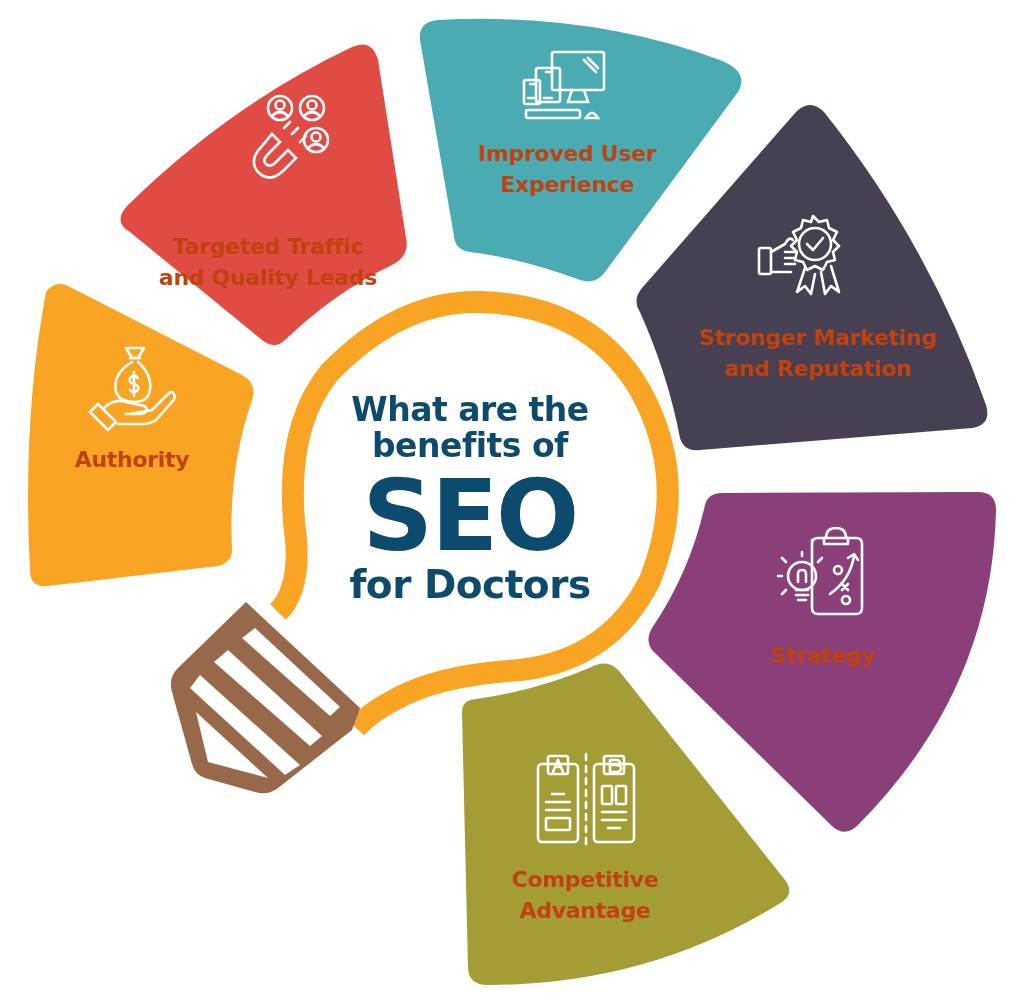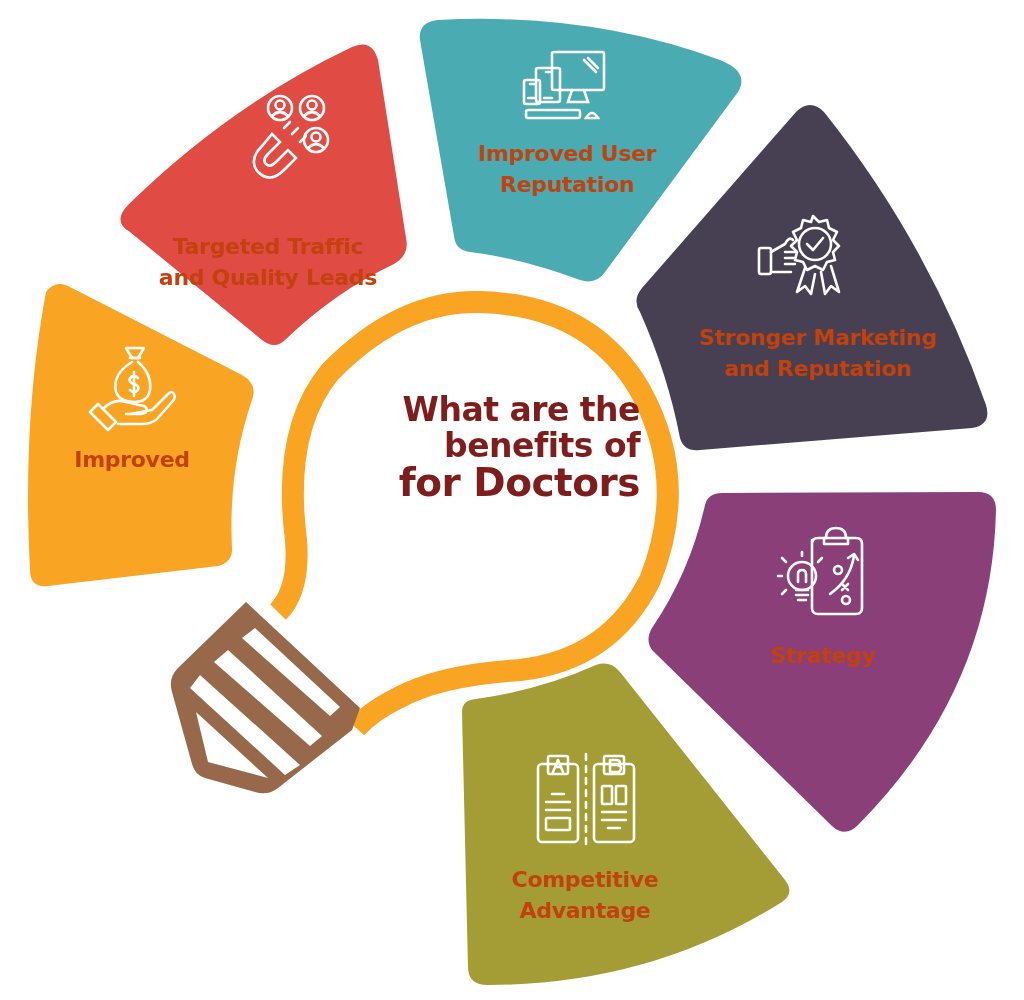--- a/index.html
+++ b/index.html
@@ -1,20 +1,20 @@
 <!DOCTYPE html>
 <html><head>
 <meta charset="utf-8">
 <style>
   html,body{margin:0;padding:0;background:#ffffff;}
   body{width:1024px;height:1000px;position:relative;overflow:hidden;font-family:"DejaVu Sans","Liberation Sans",sans-serif;}
   #stage{position:absolute;left:0;top:0;width:1024px;height:1000px;}
   .petal-label{position:absolute;color:#c2410c;font-weight:bold;text-align:center;font-size:22px;line-height:31px;letter-spacing:-0.3px;white-space:nowrap;}
   .petal-label span{display:block;}
-  .center-title{position:absolute;left:300px;top:392px;width:340px;text-align:right;color:#7f1d1d;font-weight:bold;font-family:"DejaVu Sans","Liberation Sans",sans-serif;}
+  .center-title{position:absolute;left:300px;top:392px;width:340px;text-align:center;color:#0c4a6e;font-weight:bold;font-family:"DejaVu Sans","Liberation Sans",sans-serif;}
   .center-title .l1,.center-title .l2{display:block;font-size:33px;line-height:36px;letter-spacing:-0.5px;}
   .center-title .l3{display:block;font-size:98px;line-height:100px;letter-spacing:-2px;margin-top:2px;}
   .center-title .l4{display:block;font-size:39px;line-height:38px;letter-spacing:-0.5px;}
   .icon{position:absolute;}
 </style>
 </head>
 <body>
 
 <svg id="stage" viewBox="0 0 1024 1000" width="1024" height="1000" xmlns="http://www.w3.org/2000/svg">
 
@@ -38,20 +38,21 @@
     <path fill="#ffffff" d="M228 650 L322 736 L310 746 L214 662 Z"></path>
     <path fill="#ffffff" d="M200 675 L300 765 L285 775 L190 688 Z"></path>
     <path fill="#ffffff" d="M196 712 L268 778 L208 762 Z"></path>
   </g>
 
 </svg>
 
 <div class="center-title">
   <span class="l1">What are the</span>
   <span class="l2">benefits of</span>
+  <span class="l3">SEO</span>
   <span class="l4">for Doctors</span>
 </div>
 
 <svg class="icon" style="left:244px;top:94px" width="92" height="88" viewBox="0 0 92 88" fill="none" stroke="#fff" stroke-width="2.6" stroke-linecap="round">
   <circle cx="36" cy="14" r="12"></circle>
     <circle cx="36" cy="11" r="4.5"></circle>
     <path d="M28 22 Q36 14 44 22"></path>
   <circle cx="68" cy="14" r="12"></circle>
     <circle cx="68" cy="11" r="4.5"></circle>
     <path d="M60 22 Q68 14 76 22"></path>
@@ -120,28 +121,28 @@
   <path d="M4 68 L22 86 L30 78 L12 60 Z"></path>
   <path d="M18 64 Q28 54 40 58 L58 62 Q62 64 60 68 Q58 70 52 70 L40 70 M44 70 L66 66 L82 50 Q86 46 88 50 Q90 54 86 58 L70 76 Q64 80 56 80 L32 80"></path>
 </svg>
 
 <div class="petal-label" style="left:148px;top:187px;width:240px;margin-top:44px;">
   <span>Targeted Traffic</span>
   <span>and Quality Leads</span>
 </div>
 <div class="petal-label" style="left:462px;top:138px;width:210px;">
   <span>Improved User</span>
-  <span>Reputation</span>
+  <span>Experience</span>
 </div>
 <div class="petal-label" style="left:680px;top:322px;width:276px;">
   <span>Stronger Marketing</span>
   <span>and Reputation</span>
 </div>
 <div class="petal-label" style="left:690px;top:640px;width:266px;">
   <span>Strategy</span>
 </div>
 <div class="petal-label" style="left:490px;top:864px;width:190px;">
   <span>Competitive</span>
   <span>Advantage</span>
 </div>
 <div class="petal-label" style="left:30px;top:444px;width:204px;">
-  <span>Improved</span>
+  <span>Authority</span>
 </div>
 
 </body></html>

